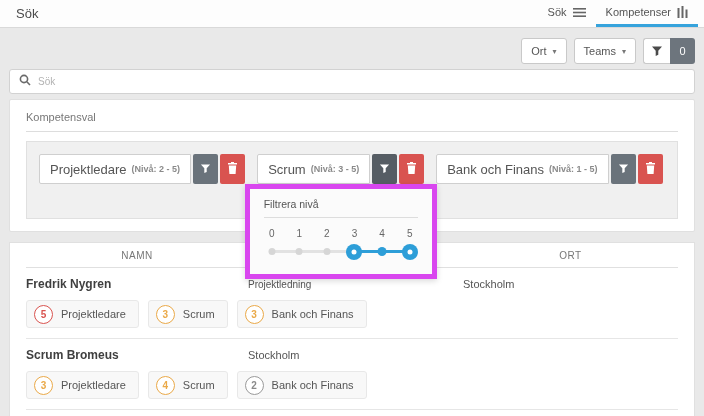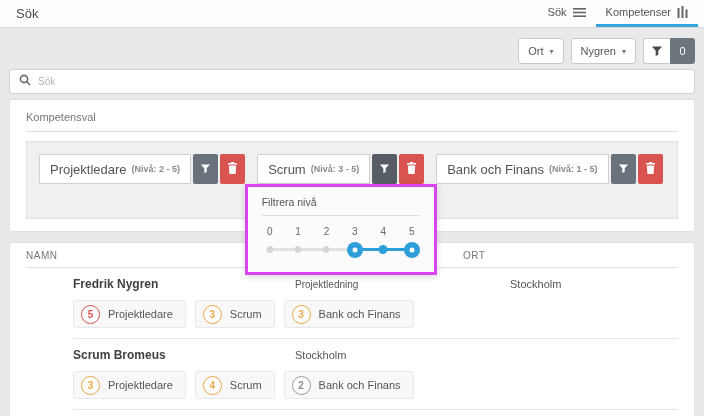--- a/index.html
+++ b/index.html
@@ -74,21 +74,21 @@
   .tag-btn {
     width:25px; margin-left:2px; border:none; cursor:pointer; border-radius:2px;
     display:flex; align-items:center; justify-content:center;
   }
   .tag-btn.funnel { background:#6a737b; }
   .tag-btn.funnel.active { background:#565d64; }
   .tag-btn.trash { background:#d95350; }
   
   .popover {
     position:absolute; top:100%; left:50%; transform:translateX(-50%);
-    width:192px; background:#fbfbfb; border:3px solid #d946ef;
+    width:192px; background:#fbfbfb; border:5px solid #d946ef;
     box-shadow:0 2px 6px rgba(0,0,0,.15); z-index:20; padding:9px 14px 12px;
   }
   .popover-title { font-size:10.5px; color:#555; padding-bottom:7px; border-bottom:1px solid #ddd; }
   .slider { margin:10px 8px 0; position:relative; height:34px; }
   .slider-labels { position:relative; height:14px; }
   .slider-labels span {
     position:absolute; transform:translateX(-50%); font-size:10px; color:#666;
   }
   .slider-track { position:relative; height:18px; }
   .track-base {
@@ -113,22 +113,22 @@
     content:""; position:absolute; left:50%; top:50%; width:5px; height:5px;
     border-radius:50%; background:#fff; transform:translate(-50%,-50%);
   }
   
   .table-card {
     margin:0 9px; background:#fff; border:1px solid #e0e0e0; border-bottom:none;
     padding:0 16px; min-height:200px;
   }
   .t-grid { display:grid; grid-template-columns:222px 215px 1fr; align-items:center; }
   .t-head { height:25px; border-bottom:1px solid #e0e0e0; }
-  .t-head span { font-size:10px; color:#777; letter-spacing:.5px; }
-  .t-row { border-bottom:1px solid #e6e6e6; padding:9px 0 10px;margin-left:47px; }
+  .t-head span { font-size:10px; color:#777; letter-spacing:.5px;text-align:center; }
+  .t-row { border-bottom:1px solid #e6e6e6; padding:9px 0 10px; }
   .t-row:last-child { border-bottom:none; }
   .r-name { font-size:12px; font-weight:bold; color:#3f3f3f; }
   .r-role { font-size:10px; color:#555; }
   .r-ort  { font-size:11px; color:#555; }
   .skills { display:flex; gap:9px; margin-top:9px; }
   .skill {
     display:flex; align-items:center; gap:8px; height:28px; padding:0 12px 0 7px;
     background:#f8f8f8; border:1px solid #e8e8e8; border-radius:3px;
   }
   .skill-circle {
@@ -173,21 +173,21 @@
     </div>
   </div>
 </div>
 
 <div class="toolbar">
   <button class="tb-btn">
     <span>Ort</span>
     <span class="caret">▾</span>
   </button>
   <button class="tb-btn">
-    <span>Nygren</span>
+    <span>Teams</span>
     <span class="caret">▾</span>
   </button>
   <div class="filter-group">
     <span class="fg-funnel">
       <svg width="12" height="12" viewBox="0 0 12 12">
           <path d="M1 1.5h10L7.3 5.8v3.9L4.7 11V5.8z" fill="#4a4a4a"></path>
         </svg>
     </span>
     <span class="fg-count">0</span>
   </div>

